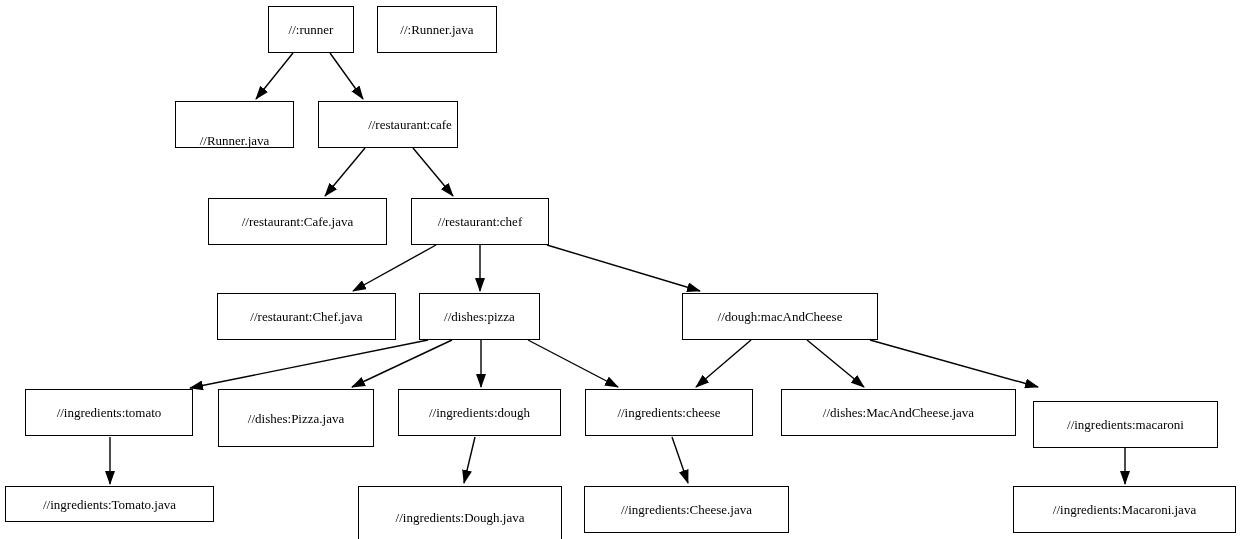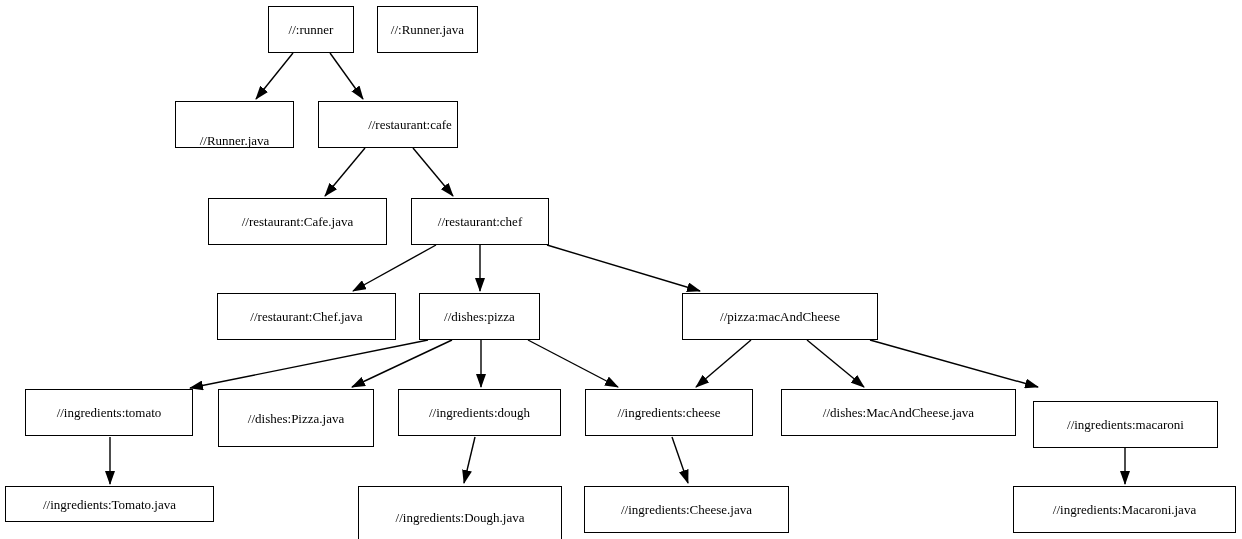--- a/index.html
+++ b/index.html
@@ -72,21 +72,21 @@
         <line x1="110" y1="437" x2="110" y2="484" class="edge-line" marker-end="url(#arrowhead)"></line>
         <line x1="475" y1="437" x2="464" y2="483" class="edge-line" marker-end="url(#arrowhead)"></line>
         <line x1="672" y1="437" x2="688" y2="483" class="edge-line" marker-end="url(#arrowhead)"></line>
         <line x1="1125" y1="437" x2="1125" y2="484" class="edge-line" marker-end="url(#arrowhead)"></line>
       </g>
   </svg>
   <div id="nodes">
       <div class="node" style="left: 268px; top: 6px; width: 86px; height: 47px;">
         <span class="node-label">//:runner</span>
       </div>
-      <div class="node" style="left: 377px; top: 6px; width: 101px; height: 47px;">
+      <div class="node" style="left: 377px; top: 6px; width: 120px; height: 47px;">
         <span class="node-label">//:Runner.java</span>
       </div>
       <div class="node" style="left: 175px; top: 101px; width: 119px; height: 47px; align-items: flex-end;">
         <span class="node-label">//Runner.java</span>
       </div>
       <div class="node" style="left: 318px; top: 101px; width: 140px; height: 47px; padding-left: 44px;">
         <span class="node-label">//restaurant:cafe</span>
       </div>
       <div class="node" style="left: 208px; top: 198px; width: 179px; height: 47px;">
         <span class="node-label">//restaurant:Cafe.java</span>
@@ -94,21 +94,21 @@
       <div class="node" style="left: 411px; top: 198px; width: 138px; height: 47px;">
         <span class="node-label">//restaurant:chef</span>
       </div>
       <div class="node" style="left: 217px; top: 293px; width: 179px; height: 47px;">
         <span class="node-label">//restaurant:Chef.java</span>
       </div>
       <div class="node" style="left: 419px; top: 293px; width: 121px; height: 47px;">
         <span class="node-label">//dishes:pizza</span>
       </div>
       <div class="node" style="left: 682px; top: 293px; width: 196px; height: 47px;">
-        <span class="node-label">//pizza:macAndCheese</span>
+        <span class="node-label">//dough:macAndCheese</span>
       </div>
       <div class="node" style="left: 25px; top: 389px; width: 168px; height: 47px;">
         <span class="node-label">//ingredients:tomato</span>
       </div>
       <div class="node" style="left: 218px; top: 389px; width: 156px; height: 58px;">
         <span class="node-label">//dishes:Pizza.java</span>
       </div>
       <div class="node" style="left: 398px; top: 389px; width: 163px; height: 47px;">
         <span class="node-label">//ingredients:dough</span>
       </div>

